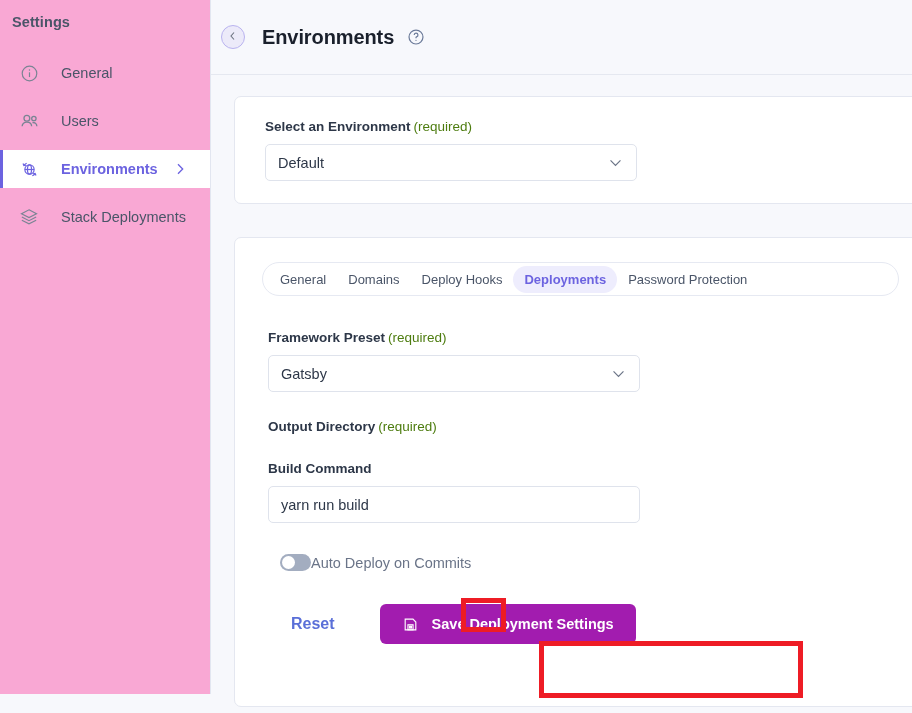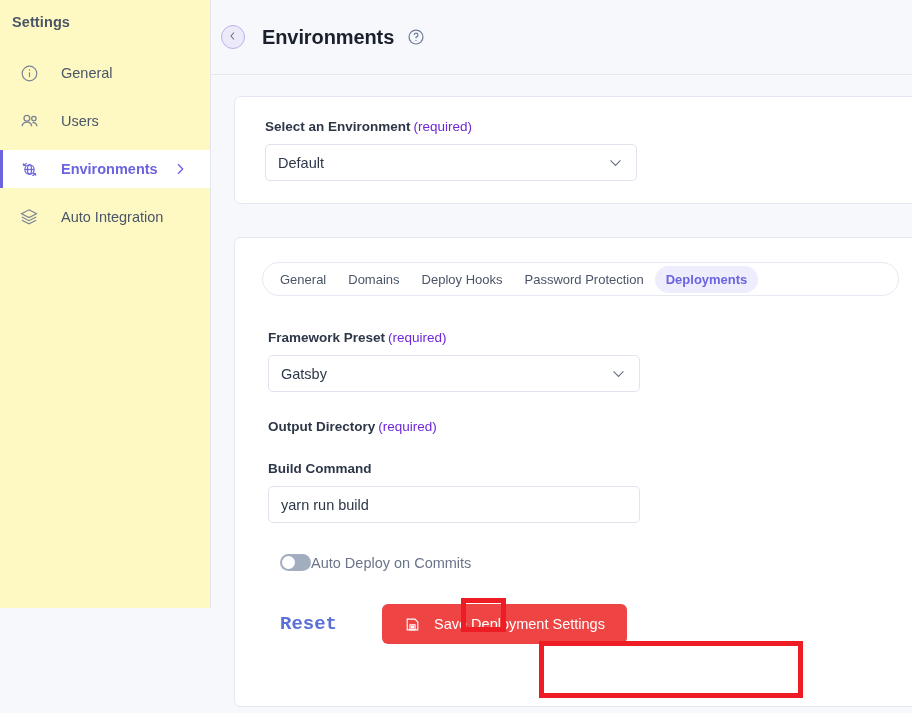--- a/index.html
+++ b/index.html
@@ -12,22 +12,22 @@
   #app {
     position: relative;
     width: 912px; height: 713px;
     display: flex;
     background: #f7f8fc;
   }
 
   
   .sidebar {
     width: 211px;
-    height: 608px;
-    background: #fef9c3;
+    height: 694px;
+    background: #f9a8d4;
     border-right: 1px solid #e2e6f0;
     flex: 0 0 211px;
     position: relative;
   }
   .sidebar-title {
     font-size: 14.5px;
     font-weight: bold;
     color: #4a5568;
     padding: 14px 0 0 12px;
     letter-spacing: .1px;
@@ -135,21 +135,21 @@
 
   .field-label {
     font-size: 13.5px;
     font-weight: bold;
     color: #2d3748;
     margin-bottom: 10px;
     display: block;
   }
   .field-label .req {
     font-weight: normal;
-    color: #6d28d9;
+    color: #4d7c0f;
     margin-left: 3px;
   }
 
   .select-box, .text-box {
     width: 372px;
     height: 37px;
     border: 1px solid #dfe3ec;
     border-radius: 5px;
     background: #ffffff;
     display: flex;
@@ -222,36 +222,35 @@
     font-size: 14.5px;
     color: #6a7488;
   }
 
   .actions {
     display: flex;
     align-items: center;
     margin-top: 33px;
   }
   .reset-link {
-    font-size: 19px;
+    font-size: 16px;
     font-weight: bold;
     color: #5a6fd8;
-    margin-left: 12px;
-    cursor: pointer;
-    font-family: Liberation Mono, monospace;
+    margin-left: 23px;
+    cursor: pointer;
   }
   .save-btn {
     margin-left: 45px;
     height: 40px;
-    background: #ef4444;
+    background: #a21caf;
     border: none;
     border-radius: 6px;
     color: #ffffff;
     font-size: 14.5px;
-    font-weight: normal;
+    font-weight: bold;
     font-family: "Liberation Sans", sans-serif;
     display: flex;
     align-items: center;
     padding: 0 22px;
     cursor: pointer;
   }
   .save-btn .save-icon { display: flex; align-items: center; margin-right: 13px; }
 
   
   .annot {
@@ -323,21 +322,21 @@
       <div class="nav-spacer"></div>
 
       <div class="nav-item">
         <span class="nav-icon">
           <svg width="20" height="20" viewBox="0 0 24 24" fill="none" stroke="currentColor" stroke-width="1.4">
             <polygon points="12,3.4 21,8 12,12.6 3,8"></polygon>
             <polyline points="3.4,12 12,16.4 20.6,12"></polyline>
             <polyline points="3.4,15.8 12,20.2 20.6,15.8"></polyline>
           </svg>
         </span>
-        <span class="nav-label">Auto Integration</span>
+        <span class="nav-label">Stack Deployments</span>
       </div>
 
     </div>
   </div>
 
   <div class="main">
 
     <div class="topbar">
       <div class="back-btn">
         <span>
@@ -371,22 +370,22 @@
           </span>
         </div>
       </div>
 
       <div class="card card-settings">
 
         <div class="tabs">
           <div class="tab">General</div>
           <div class="tab">Domains</div>
           <div class="tab">Deploy Hooks</div>
+          <div class="tab active">Deployments</div>
           <div class="tab">Password Protection</div>
-          <div class="tab active">Deployments</div>
         </div>
 
         <div class="form-body">
 
           <div class="form-group">
             <label class="field-label">
               <span>Framework Preset</span><span class="req">(required)</span>
             </label>
             <div class="select-box">
               <span class="sel-value">Gatsby</span>

